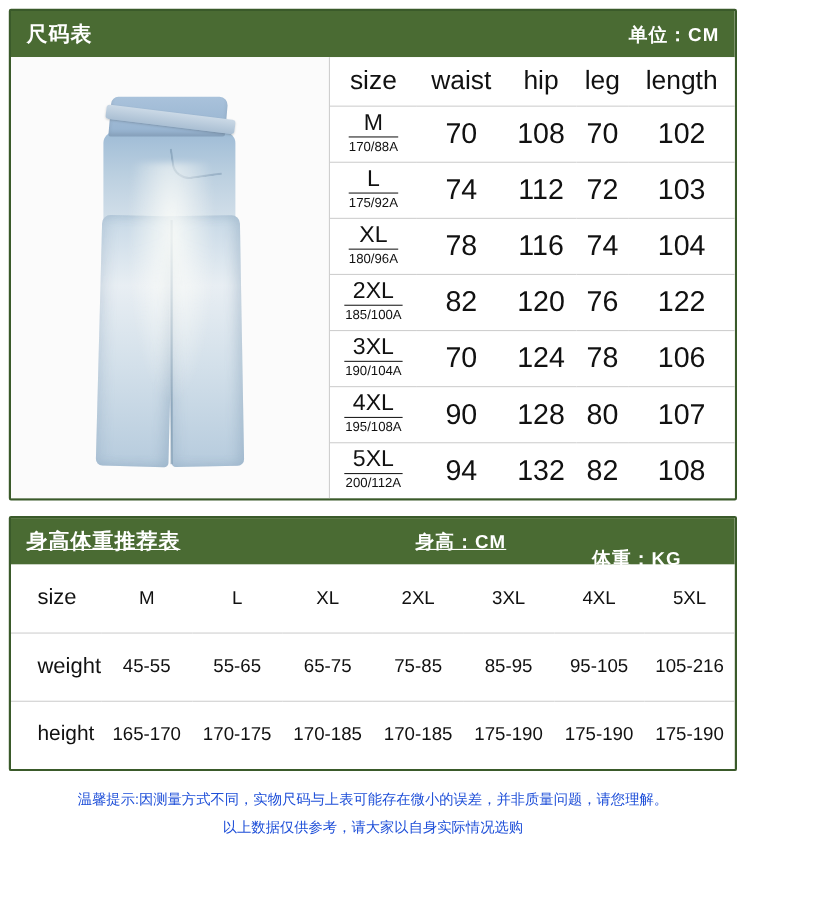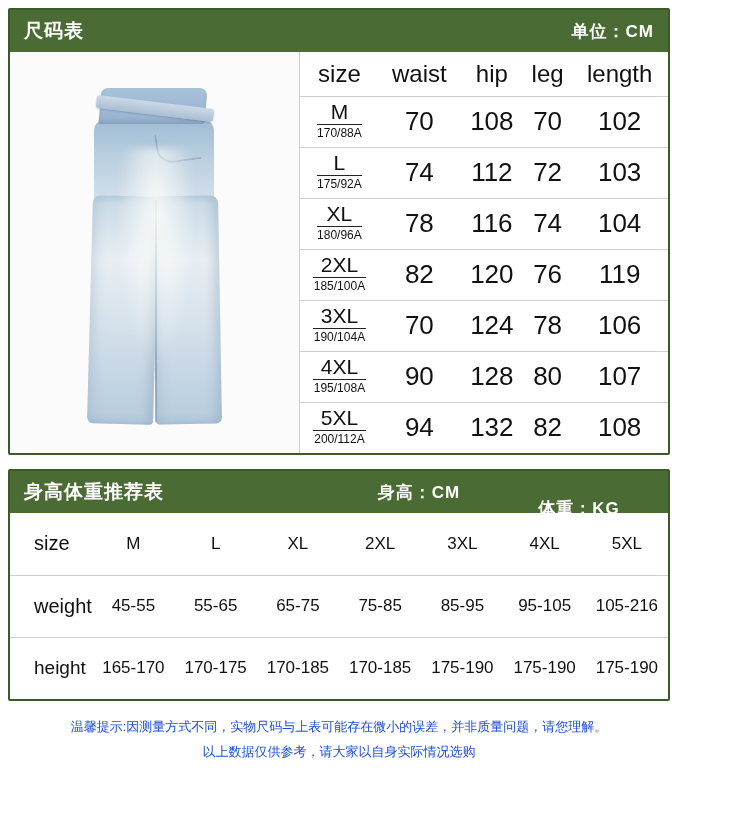--- a/index.html
+++ b/index.html
@@ -175,20 +175,21 @@
     overflow: hidden;
     background: #fff;
   }
   .hw-header {
     background: #4a6b33;
     color: #fff;
     height: 42px;
     display: flex;
     align-items: center;
     padding: 0 14px;
+    text-decoration: underline;
   }
   .hw-header .title {
     font-size: 19px; font-weight: 700; letter-spacing: 1px;
     flex: 1;
   }
   .hw-header .h-unit { font-size: 17px; font-weight: 700; width: 170px; text-align: center; letter-spacing: 1px;}
   .hw-header .w-unit { font-size: 17px; font-weight: 700; width: 150px; text-align: center; letter-spacing: 1px; margin-top: 32px;}
 
   .hw-table {
     width: 100%;
@@ -297,21 +298,21 @@
           <tr>
             <td class="sizecell">
               <span class="size-stack">
                 <span class="main">2XL</span>
                 <span class="sub">185/100A</span>
               </span>
             </td>
             <td>82</td>
             <td>120</td>
             <td>76</td>
-            <td>119</td>
+            <td>122</td>
           </tr>
           <tr>
             <td class="sizecell">
               <span class="size-stack">
                 <span class="main">3XL</span>
                 <span class="sub">190/104A</span>
               </span>
             </td>
             <td>70</td>
             <td>124</td>

